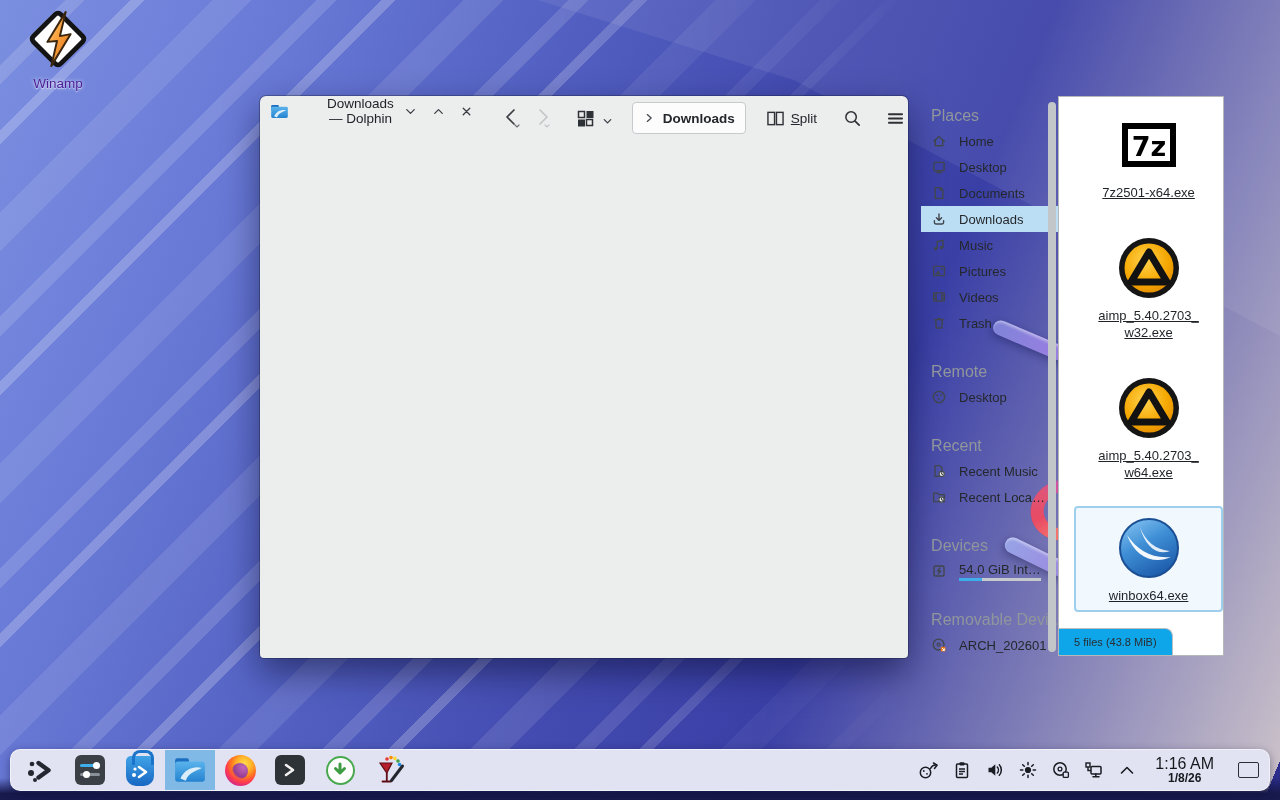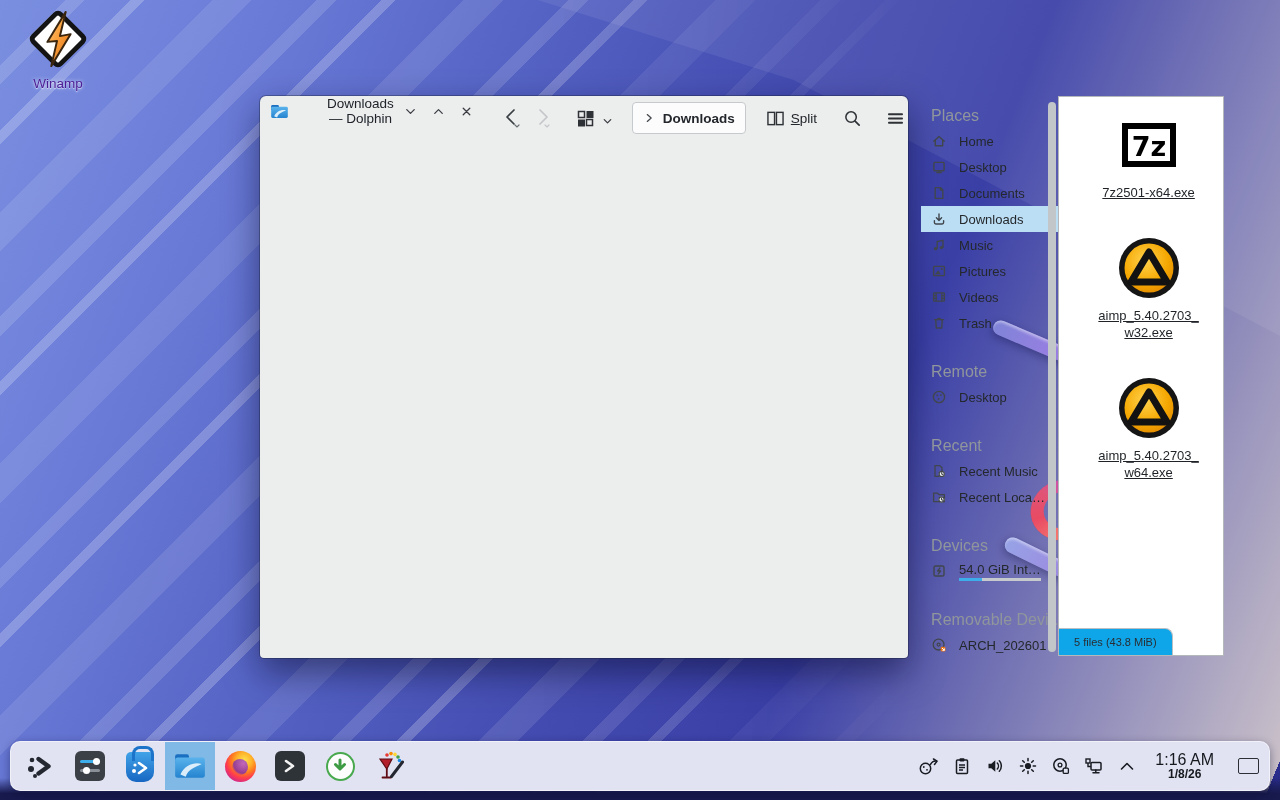--- a/index.html
+++ b/index.html
@@ -82,21 +82,21 @@
   .file.selected { border-color:#9fcfee; background:#f2f9fe; }
   .file .ficon { width:64px; height:64px; margin-bottom:7px; }
   .file .fname { font-size:13px; line-height:17.5px; color:#1f2327; text-align:center;text-decoration:underline; }
   .file .fname span { display:block; }
   .file .fname span:empty { display:none; }
   .status-bubble { position:absolute; left:0; bottom:0; background:#0ea5e9;
     border:1px solid #bbbfc2; border-left:none; border-bottom:none; border-radius:0 8px 0 0;
     padding:7px 15px; font-size:11px; color:#2a2e33; }
 
   
-  .panel { position:absolute; left:10px; right:10px; bottom:9px; height:50px;
+  .panel { position:absolute; left:10px; right:10px; bottom:9px; height:42px;
     background:#e2e3f2; border:1px solid rgba(255,255,255,.5); border-radius:10px;
     box-shadow:0 3px 10px rgba(5,8,40,.4); display:flex; align-items:center; padding:0 10px 0 4px; overflow:hidden; }
   .launchers { display:flex; height:100%; align-items:center; }
   .launch { width:50px; height:100%; display:flex; align-items:center; justify-content:center; cursor:pointer; }
   .launch.active { background:#80b8e6; }
   .ff-icon { width:31px; height:31px; border-radius:50%;
     background:radial-gradient(circle at 62% 30%, #ffe14d 0%, #ffb42a 26%, #ff7a1f 44%, #ff3b4e 62%, #d42a86 78%, #7c1a8e 96%); position:relative; }
   .ff-icon::after { content:""; position:absolute; left:7px; top:8px; width:16px; height:16px; border-radius:50%;
     background:radial-gradient(circle at 70% 30%, #b44bd6 0%, #7a2bb0 60%, rgba(122,43,176,0) 75%); opacity:.8; }
   .settings-icon { width:30px; height:30px; border-radius:6px; background:#3b4046; position:relative; }
@@ -484,20 +484,28 @@
         <div class="file">
           <svg class="ficon" viewBox="0 0 64 64">
               <use href="#sym-aimp"></use>
             </svg>
           <div class="fname">
               <span>aimp_5.40.2703_</span>
               <span>w64.exe</span>
             </div>
         </div>
         <div style="flex-basis:100%"></div>
+        <div class="file selected">
+          <svg class="ficon" viewBox="0 0 64 64">
+              <use href="#sym-winbox"></use>
+            </svg>
+          <div class="fname">
+              <span>winbox64.exe</span>
+            </div>
+        </div>
       </div>
       <div class="status-bubble">5 files (43.8 MiB)</div>
     </div>
   </div>
 </div>
 
 <div class="panel">
   <div class="launchers">
     <div class="launch">
       <svg width="30" height="30" viewBox="0 0 30 30">

